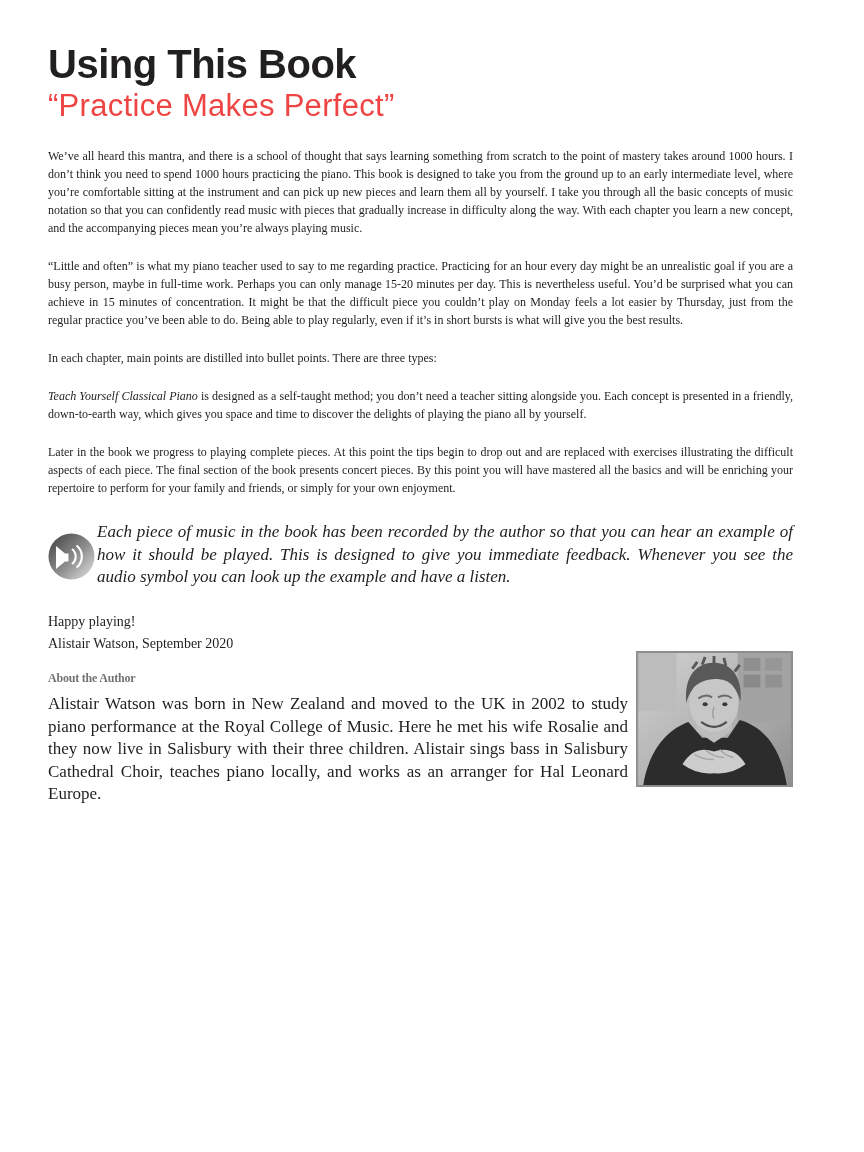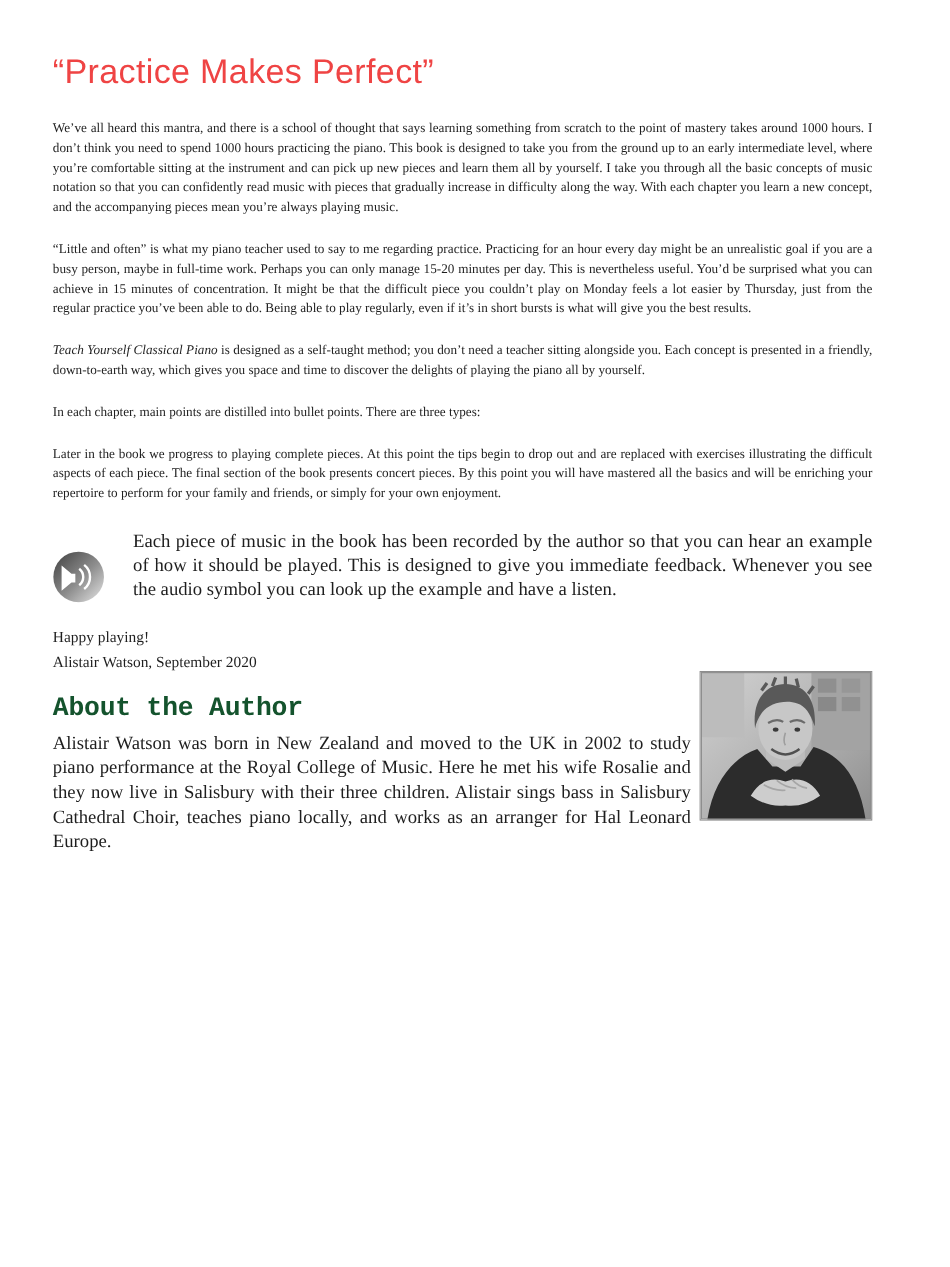--- a/index.html
+++ b/index.html
@@ -49,39 +49,40 @@
   }
   ul.bullet-list li::before {
     content: "\2022";
     margin-right: 9px;
     font-size: 15px;
     position: relative;
     top: -1px;
   }
   .audio-note {
     display: flex;
-    align-items: flex-end;
-    gap: 26px;
+    align-items: center;
+    gap: 2px;
     margin: 24px 0 22px 0;
+    font-style: italic;
   }
   .audio-icon-wrap { flex: 0 0 47px; height: 47px; margin-top: 2px; }
   .audio-note p {
     flex: 1;
     font-size: 17px;
     line-height: 22.4px;
     text-align: justify;
   }
   .closing-wrap { position: relative; margin-top: 2px; }
   .signoff { font-size: 14px; line-height: 22.4px; }
   .about-heading {
-    font-family: Liberation Mono, monospace;
+    font-family: Liberation Serif, serif;
     font-weight: 800;
-    font-size: 24px;
+    font-size: 12px;
     letter-spacing: -0.2px;
-    color: #14532d;
+    color: #737373;
     margin: 16px 0 7px 0;
   }
   .about-text {
     font-size: 17px;
     line-height: 22.4px;
     text-align: justify;
     width: 580px;
   }
   .author-photo {
     position: absolute;
@@ -91,27 +92,28 @@
     height: 136px;
     border: 1px solid #8d8d8d;
   }
   .author-photo svg { display: block; width: 100%; height: 100%; }
 </style>
 </head>
 <body>
 
 <div class="page">
 
+  <h1 class="title">Using This Book</h1>
   <h2 class="subtitle">“Practice Makes Perfect”</h2>
 
   <div class="body-copy">
     <p class="body-para">We’ve all heard this mantra, and there is a school of thought that says learning something from scratch to the point of mastery takes around 1000 hours. I don’t think you need to spend 1000 hours practicing the piano. This book is designed to take you from the ground up to an early intermediate level, where you’re comfortable sitting at the instrument and can pick up new pieces and learn them all by yourself. I take you through all the basic concepts of music notation so that you can confidently read music with pieces that gradually increase in difficulty along the way. With each chapter you learn a new concept, and the accompanying pieces mean you’re always playing music.</p>
     <p class="body-para">“Little and often” is what my piano teacher used to say to me regarding practice. Practicing for an hour every day might be an unrealistic goal if you are a busy person, maybe in full-time work. Perhaps you can only manage 15-20 minutes per day. This is nevertheless useful. You’d be surprised what you can achieve in 15 minutes of concentration. It might be that the difficult piece you couldn’t play on Monday feels a lot easier by Thursday, just from the regular practice you’ve been able to do. Being able to play regularly, even if it’s in short bursts is what will give you the best results.</p>
+    <p class="body-para">In each chapter, main points are distilled into bullet points. There are three types:</p>
     <p class="body-para"><em>Teach Yourself Classical Piano</em><span> is designed as a self-taught method; you don’t need a teacher sitting alongside you. Each concept is presented in a friendly, down-to-earth way, which gives you space and time to discover the delights of playing the piano all by yourself.</span></p>
-    <p class="body-para">In each chapter, main points are distilled into bullet points. There are three types:</p>
 
 
     <p class="body-para">Later in the book we progress to playing complete pieces. At this point the tips begin to drop out and are replaced with exercises illustrating the difficult aspects of each piece. The final section of the book presents concert pieces. By this point you will have mastered all the basics and will be enriching your repertoire to perform for your family and friends, or simply for your own enjoyment.</p>
 
     <div class="audio-note">
       <div class="audio-icon-wrap">
         <svg viewBox="0 0 47 47" xmlns="http://www.w3.org/2000/svg">
           <defs>
             <linearGradient id="audioGrad" x1="0" y1="0" x2="1" y2="1">
               <stop offset="0" stop-color="#3f3f3f"></stop>

